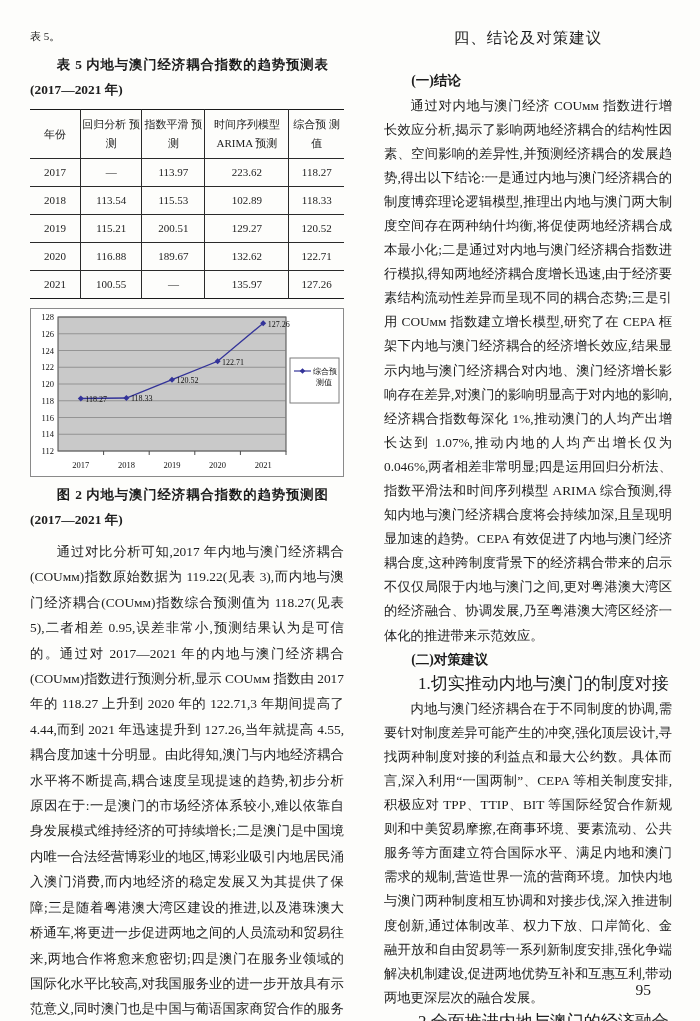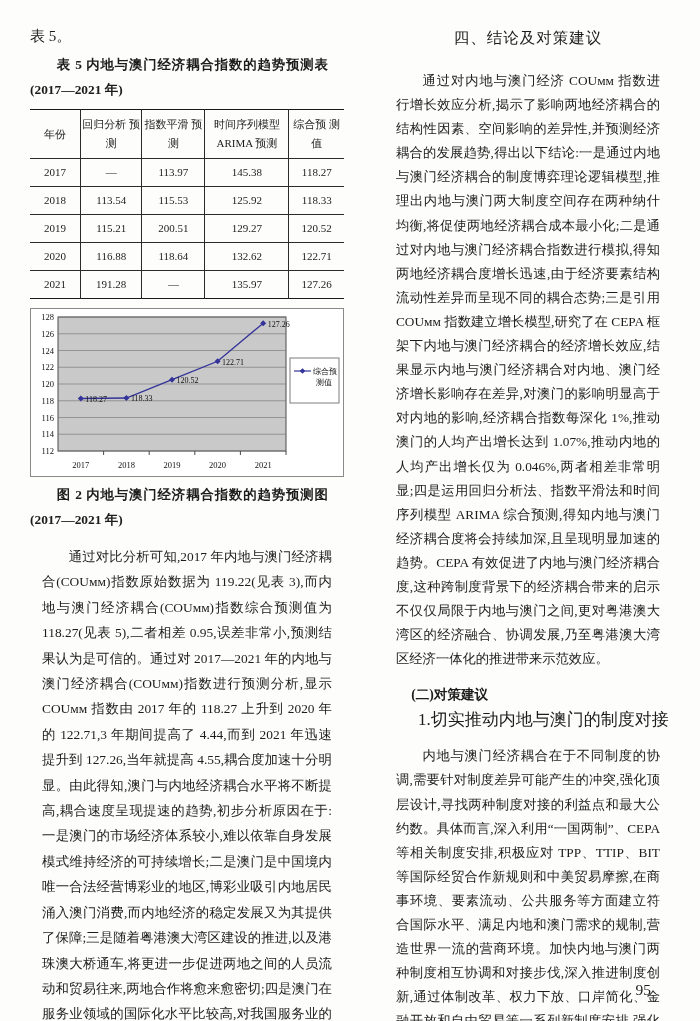--- a/index.html
+++ b/index.html
@@ -8,21 +8,21 @@
     font-family:"Liberation Serif","DejaVu Serif",serif;color:#1c1c1c;
   }
   .page{
     position:relative;width:700px;height:1021px;box-sizing:border-box;
     padding:24px 28px 0 30px;overflow:hidden;background:#fdfdfb;
   }
   .cols{display:flex;gap:40px;}
   .col-left{width:314px;flex:none;}
   .col-right{width:288px;flex:none;}
 
-  .frag{font-size:15px;line-height:25px;margin:0 0 4px 0;}
+  .frag{font-size:11px;line-height:25px;margin:0 0 4px 0;}
 
   .caption{
     font-weight:bold;font-size:13.4px;line-height:24.5px;
     text-indent:2em;margin:3px 16px 7px 0;text-align:justify;
   }
 
   table.t5{
     border-collapse:collapse;width:100%;
     border-top:1.6px solid #1a1a1a;border-bottom:1.6px solid #1a1a1a;
     font-size:11px;table-layout:fixed;
@@ -40,21 +40,21 @@
   table.t5 .c4{width:27%;} table.t5 .c5{width:17.5%;}
 
   .figure{
     width:314px;box-sizing:border-box;border:1px solid #8a8a8a;
     background:#ffffff;margin:9px 0 6px 0;
   }
   .figure svg{display:block;}
 
   .body-para{
     font-size:13.4px;line-height:25.4px;text-align:justify;
-    text-indent:2em;margin:12px;
+    text-indent:2em;margin:0;
   }
   .col-right .body-para{font-size:13.3px;line-height:24.1px;}
 
   h2.sec{
     font-size:15.5px;font-weight:normal;text-align:center;
     margin:4px 0 20px 0;letter-spacing:1px;
   }
   .subhead{
     font-weight:bold;font-size:13.6px;line-height:24.5px;
     text-indent:2em;margin:0;
@@ -85,47 +85,47 @@
               <th class="c3">指数平滑 预测</th>
               <th class="c4">时间序列模型 ARIMA 预测</th>
               <th class="c5">综合预 测值</th>
             </tr>
           </thead>
         <tbody>
             <tr>
               <td class="c1">2017</td>
               <td class="c2">—</td>
               <td class="c3">113.97</td>
-              <td class="c4">145.38</td>
+              <td class="c4">223.62</td>
               <td class="c5">118.27</td>
             </tr>
             <tr>
               <td class="c1">2018</td>
               <td class="c2">113.54</td>
               <td class="c3">115.53</td>
-              <td class="c4">125.92</td>
+              <td class="c4">102.89</td>
               <td class="c5">118.33</td>
             </tr>
             <tr>
               <td class="c1">2019</td>
               <td class="c2">115.21</td>
               <td class="c3">200.51</td>
               <td class="c4">129.27</td>
               <td class="c5">120.52</td>
             </tr>
             <tr>
               <td class="c1">2020</td>
               <td class="c2">116.88</td>
-              <td class="c3">118.64</td>
+              <td class="c3">189.67</td>
               <td class="c4">132.62</td>
               <td class="c5">122.71</td>
             </tr>
             <tr>
               <td class="c1">2021</td>
-              <td class="c2">191.28</td>
+              <td class="c2">100.55</td>
               <td class="c3">—</td>
               <td class="c4">135.97</td>
               <td class="c5">127.26</td>
             </tr>
           </tbody>
       </table>
 
       <div class="figure">
         <svg id="chart" width="312" height="167" viewBox="0 0 312 167">
             <rect x="27" y="8" width="228" height="134" fill="#c9c9c9" stroke="#4a4a4a" stroke-width="1"></rect>
@@ -177,20 +177,21 @@
       </div>
 
       <p class="caption">图 2  内地与澳门经济耦合指数的趋势预测图(2017—2021 年)</p>
 
       <p class="body-para">通过对比分析可知,2017 年内地与澳门经济耦合(COUᴍᴍ)指数原始数据为 119.22(见表 3),而内地与澳门经济耦合(COUᴍᴍ)指数综合预测值为 118.27(见表 5),二者相差 0.95,误差非常小,预测结果认为是可信的。通过对 2017—2021 年的内地与澳门经济耦合(COUᴍᴍ)指数进行预测分析,显示 COUᴍᴍ 指数由 2017 年的 118.27 上升到 2020 年的 122.71,3 年期间提高了 4.44,而到 2021 年迅速提升到 127.26,当年就提高 4.55,耦合度加速十分明显。由此得知,澳门与内地经济耦合水平将不断提高,耦合速度呈现提速的趋势,初步分析原因在于:一是澳门的市场经济体系较小,难以依靠自身发展模式维持经济的可持续增长;二是澳门是中国境内唯一合法经营博彩业的地区,博彩业吸引内地居民涌入澳门消费,而内地经济的稳定发展又为其提供了保障;三是随着粤港澳大湾区建设的推进,以及港珠澳大桥通车,将更进一步促进两地之间的人员流动和贸易往来,两地合作将愈来愈密切;四是澳门在服务业领域的国际化水平比较高,对我国服务业的进一步开放具有示范意义,同时澳门也是中国与葡语国家商贸合作的服务平台,这将促使两地经济合作更为紧密。</p>
     </div>
 
     <div class="col-right">
       <h2 class="sec">四、结论及对策建议</h2>
 
+      <p class="subhead">(一)结论</p>
 
       <p class="body-para">通过对内地与澳门经济 COUᴍᴍ 指数进行增长效应分析,揭示了影响两地经济耦合的结构性因素、空间影响的差异性,并预测经济耦合的发展趋势,得出以下结论:一是通过内地与澳门经济耦合的制度博弈理论逻辑模型,推理出内地与澳门两大制度空间存在两种纳什均衡,将促使两地经济耦合成本最小化;二是通过对内地与澳门经济耦合指数进行模拟,得知两地经济耦合度增长迅速,由于经济要素结构流动性差异而呈现不同的耦合态势;三是引用 COUᴍᴍ 指数建立增长模型,研究了在 CEPA 框架下内地与澳门经济耦合的经济增长效应,结果显示内地与澳门经济耦合对内地、澳门经济增长影响存在差异,对澳门的影响明显高于对内地的影响,经济耦合指数每深化 1%,推动澳门的人均产出增长达到 1.07%,推动内地的人均产出增长仅为 0.046%,两者相差非常明显;四是运用回归分析法、指数平滑法和时间序列模型 ARIMA 综合预测,得知内地与澳门经济耦合度将会持续加深,且呈现明显加速的趋势。CEPA 有效促进了内地与澳门经济耦合度,这种跨制度背景下的经济耦合带来的启示不仅仅局限于内地与澳门之间,更对粤港澳大湾区的经济融合、协调发展,乃至粤港澳大湾区经济一体化的推进带来示范效应。</p>
 
       <p class="subhead">(二)对策建议</p>
 
       <p class="pointhead">1.切实推动内地与澳门的制度对接</p>
 
       <p class="body-para">内地与澳门经济耦合在于不同制度的协调,需要针对制度差异可能产生的冲突,强化顶层设计,寻找两种制度对接的利益点和最大公约数。具体而言,深入利用“一国两制”、CEPA 等相关制度安排,积极应对 TPP、TTIP、BIT 等国际经贸合作新规则和中美贸易摩擦,在商事环境、要素流动、公共服务等方面建立符合国际水平、满足内地和澳门需求的规制,营造世界一流的营商环境。加快内地与澳门两种制度相互协调和对接步伐,深入推进制度创新,通过体制改革、权力下放、口岸简化、金融开放和自由贸易等一系列新制度安排,强化争端解决机制建设,促进两地优势互补和互惠互利,带动两地更深层次的融合发展。</p>
 
       <p class="pointhead">2.全面推进内地与澳门的经济融合发展</p>

